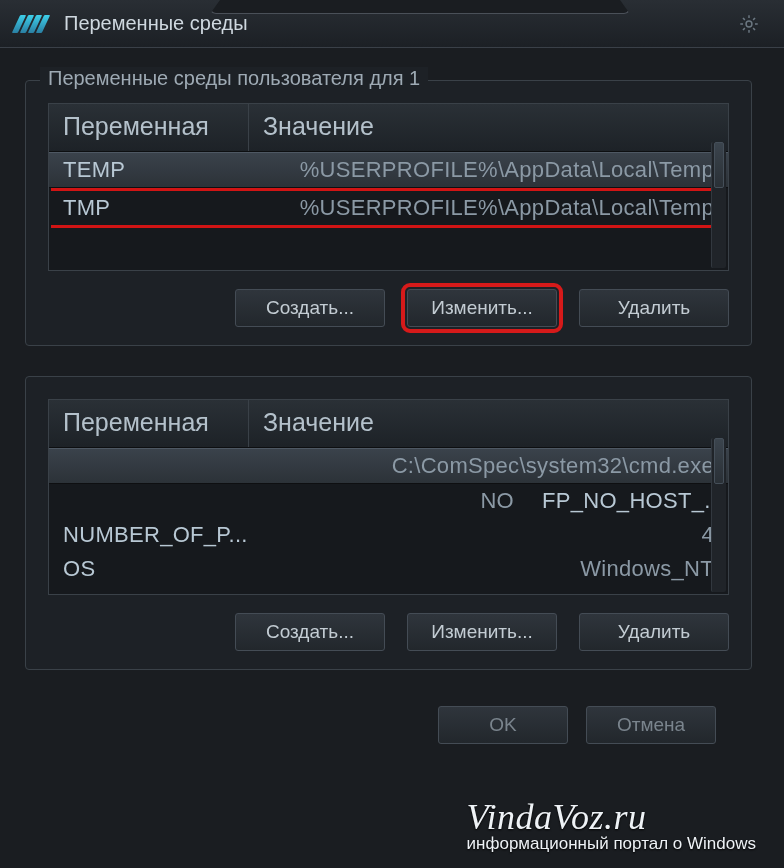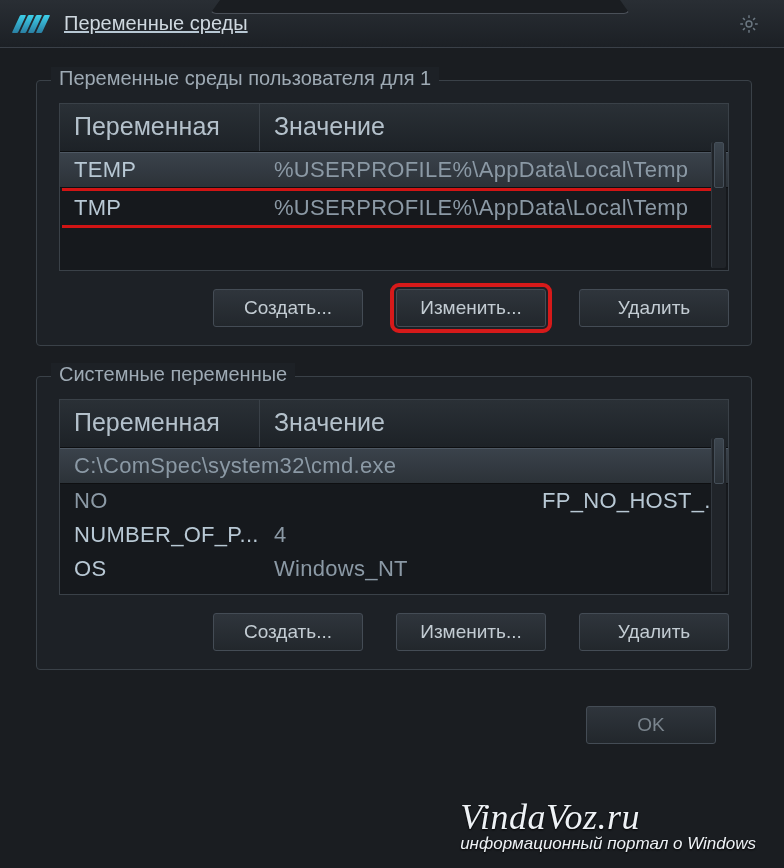--- a/index.html
+++ b/index.html
@@ -13,21 +13,20 @@
     overflow: hidden;
   }
   .titlebar {
     height: 48px;
     background: linear-gradient(180deg,#292e34 0%,#1c2025 100%);
     display: flex;
     align-items: center;
     padding: 0 24px 0 16px;
     border-bottom: 1px solid #3a4048;
     position: relative;
-    text-decoration: underline;
   }
   .titlebar-logo {
     width: 36px; height: 22px; margin-right: 12px;
     display: flex; align-items: center;
   }
   .titlebar-logo span {
     display: inline-block;
     width: 6px; height: 18px;
     transform: skewX(-25deg);
     margin-right: 2px;
@@ -46,21 +45,21 @@
     width: 420px; height: 14px;
     border-bottom: 1px solid #4a5058;
     border-left: 1px solid #4a5058;
     border-right: 1px solid #4a5058;
     border-bottom-left-radius: 6px;
     border-bottom-right-radius: 6px;
     clip-path: polygon(10px 0, calc(100% - 10px) 0, 100% 100%, 0 100%);
     background: #1a1d21;
   }
   .content {
-    padding: 32px 32px 16px 36px;
+    padding: 32px 32px 16px 25px;
   }
   .groupbox {
     border: 1px solid #3a4148;
     border-radius: 4px;
     padding: 22px 22px 18px 22px;
     position: relative;
     margin-bottom: 30px;
     background: #1d2126;
   }
   .groupbox-label {
@@ -99,21 +98,21 @@
     align-items: center;
     font-size: 22px;
     letter-spacing: .3px;
   }
   .tr.selected {
     background: linear-gradient(180deg,#3a424b 0%,#2c3238 100%);
     border-top: 1px solid #4e5863;
     border-bottom: 1px solid #0e0f11;
   }
   .td { padding: 4px 14px; white-space: nowrap; overflow: hidden; }
-  .td.col2 { color: #8b99a5; }
+  .td.col2 { color: #8b99a5; text-align: right; }
   .red-underline {
     height: 3px;
     background: #d11414;
     margin: 0 2px 0 2px;
   }
   .table .scrollbar {
     position: absolute;
     right: 2px; top: 38px; bottom: 2px;
     width: 15px;
     background: #202429;
@@ -124,21 +123,21 @@
     position: absolute;
     top: 0; left: 2px; right: 2px;
     height: 46px;
     background: linear-gradient(180deg,#3b444d,#2a3036);
     border: 1px solid #454f59;
     border-radius: 2px;
   }
   .btn-row {
     display: flex;
     justify-content: flex-end;
-    gap: 33px;
+    gap: 22px;
     margin-top: 18px;
   }
   .btn {
     min-width: 150px;
     height: 38px;
     padding: 0 20px;
     background: linear-gradient(180deg,#2f353c 0%,#22272c 100%);
     border: 1px solid #444c55;
     color: #c3ccd3;
     font-size: 19px;
@@ -170,21 +169,20 @@
     pointer-events: none;
   }
   .watermark .site {
     font-size: 36px;
     font-style: italic;
     font-family: Georgia, "Times New Roman", serif;
     letter-spacing: .5px;
   }
   .watermark .tag {
     font-size: 17px;
-    font-style: italic;
     margin-top: -4px;
   }
 </style>
 </head>
 <body>
 
 <div class="titlebar">
   <div class="titlebar-logo">
     <span></span>
       <span></span>
@@ -229,21 +227,20 @@
     </div>
 
     <div class="btn-row">
       <div class="btn">Создать...</div>
       <div class="btn highlighted">Изменить...</div>
       <div class="btn">Удалить</div>
     </div>
   </div>
 
   <div class="groupbox">
-    <div class="groupbox-label">Системные переменные</div>
 
     <div class="table">
       <div class="table-head">
         <div class="th col1">Переменная</div>
         <div class="th col2">Значение</div>
       </div>
       <div class="table-body">
         <div class="tr selected">
           <div class="td col2">C:\ComSpec\system32\cmd.exe</div>
         </div>
@@ -267,20 +264,21 @@
 
     <div class="btn-row">
       <div class="btn">Создать...</div>
       <div class="btn">Изменить...</div>
       <div class="btn">Удалить</div>
     </div>
   </div>
 
   <div class="dialog-btn-row">
     <div class="btn semi-disabled" style="min-width:130px">OK</div>
+    <div class="btn semi-disabled" style="min-width:130px">Отмена</div>
   </div>
 
 </div>
 
 <div class="watermark">
   <div class="site">VindaVoz.ru</div>
   <div class="tag">информационный портал о Windows</div>
 </div>
 
 </body></html>

